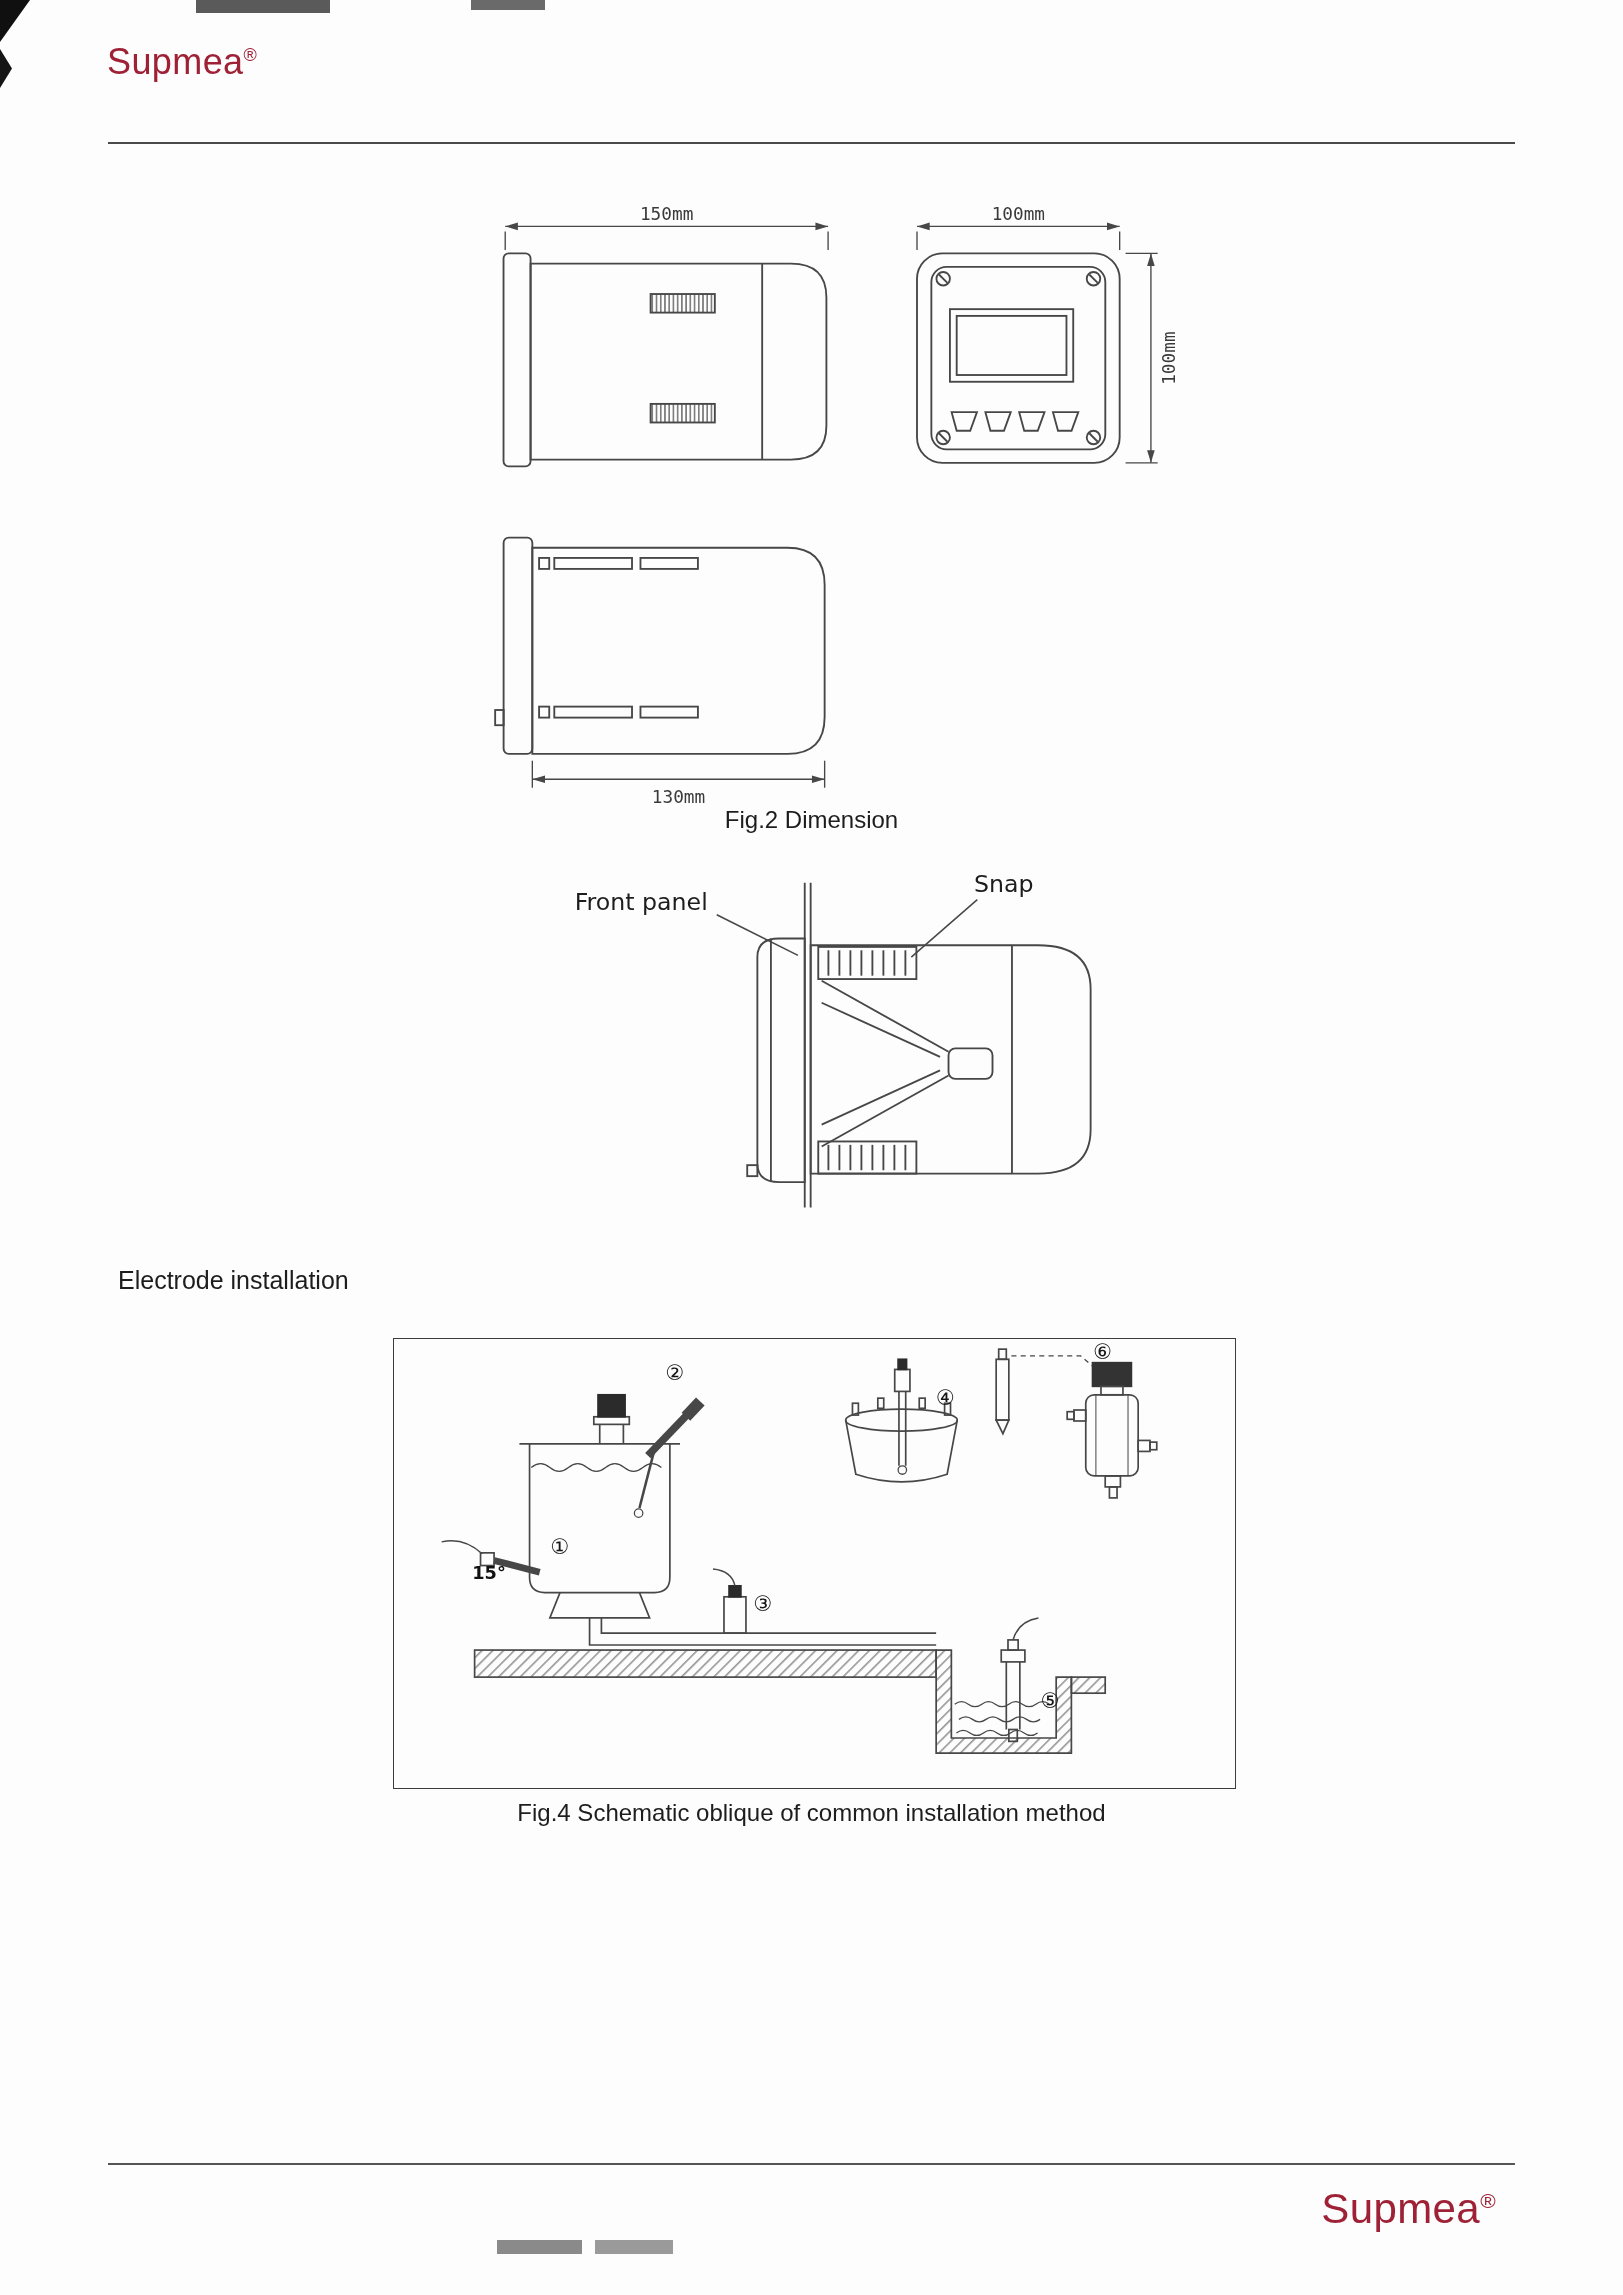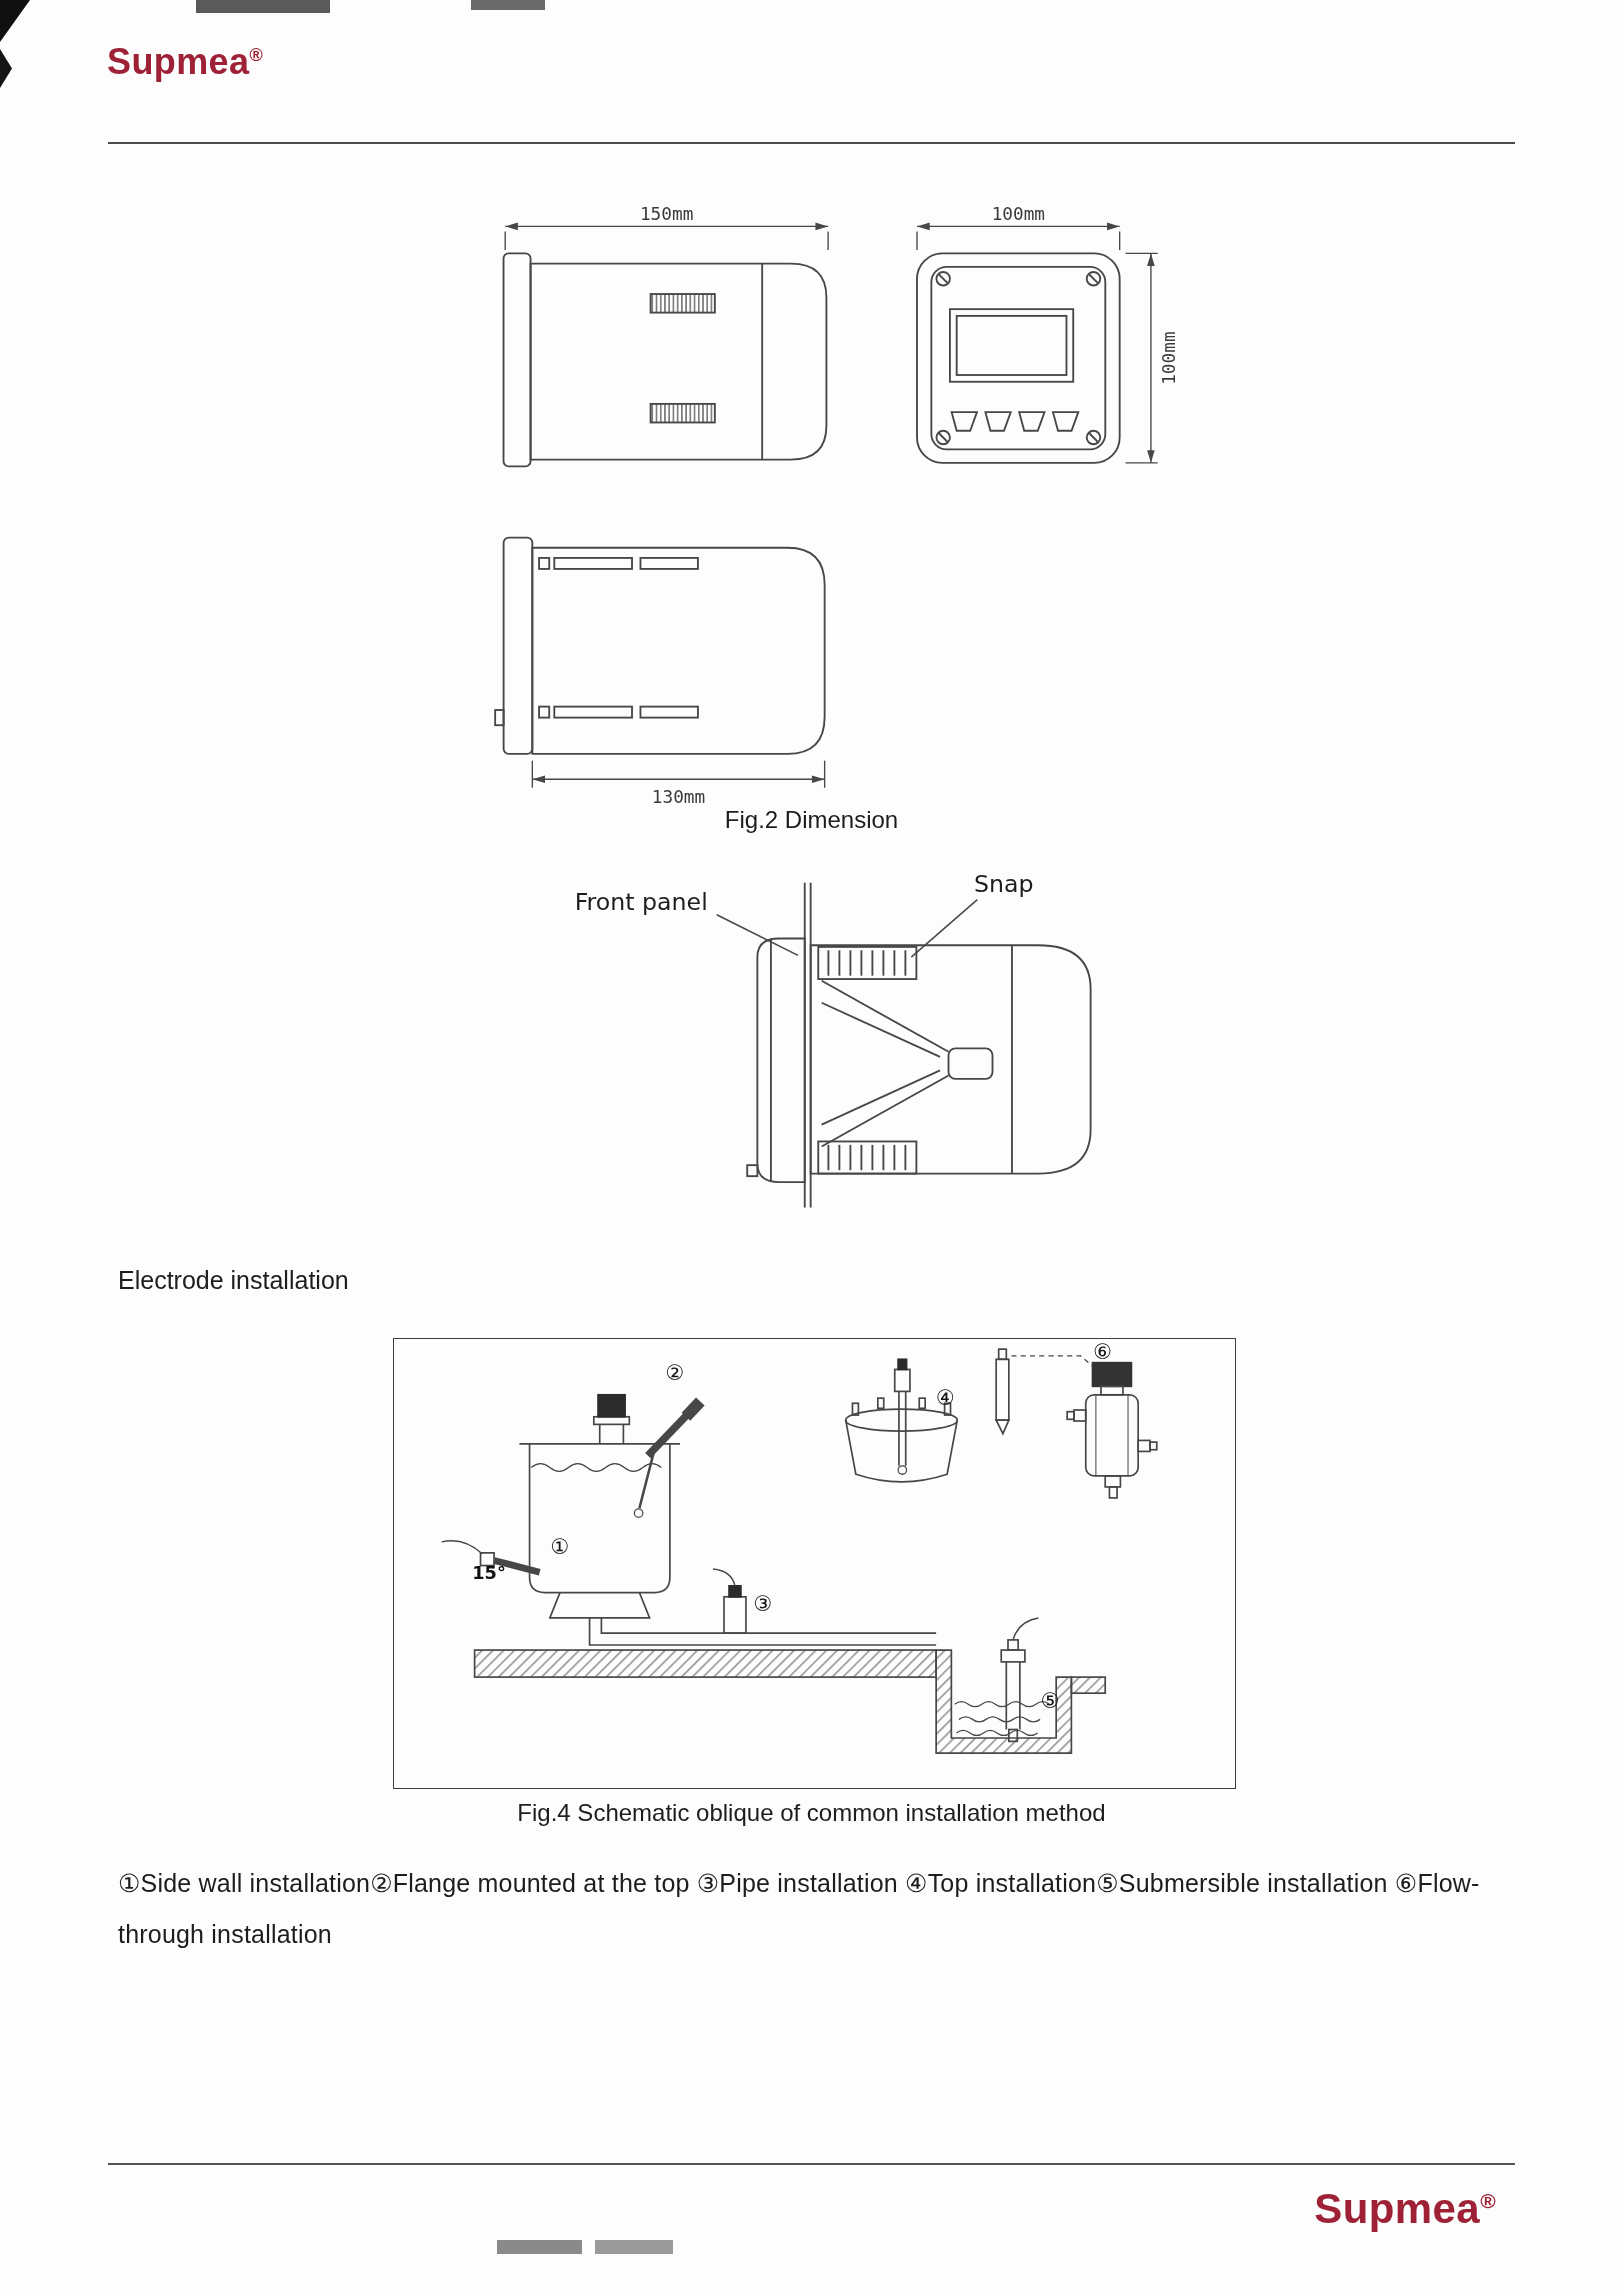--- a/index.html
+++ b/index.html
@@ -2,21 +2,21 @@
 <html style="font-size:13.5px"><head>
 <meta charset="utf-8">
 <style>
   *{margin:0;padding:0;box-sizing:border-box}
   html,body{background:#ffffff}
   .page{position:relative;width:1623px;height:2295px;background:#fdfdfd;
         font-family:"Liberation Sans",sans-serif;color:#1d1d1d;overflow:hidden}
   .rule{position:absolute;left:108px;width:1407px;height:1.7px;background:#4a4a4a}
   .rule-top{top:142px}
   .rule-bottom{top:2163px;height:1.7px;background:#555}
-  .logo{position:absolute;font-weight:bold;letter-spacing:0.4px}
+  .logo{position:absolute;font-weight:normal;letter-spacing:0.4px}
   .header-logo{left:107px;top:41px;font-size:36px}
   .logo sup{font-size:.5em;vertical-align:super}
   .footer-logo{top:2185px;right:127px;font-size:42px}
   .caption{position:absolute;left:0;width:100%;text-align:center;font-size:24px;line-height:30px}
   .caption-fig2{top:805px}
   .caption-fig3{top:1223px}
   .caption-fig4{top:1798px}
   .para{position:absolute;left:118px;font-size:25px;line-height:51px;letter-spacing:0.2px}
   .para-mounting{top:844px;line-height:30px;width:1437px}
   .para-list{top:1858px;width:1399px}
@@ -292,19 +292,18 @@
         <text class="marker" x="652" y="78">④</text>
         <text class="marker" x="776" y="436">⑤</text>
         <text class="marker" x="838" y="24">⑥</text>
       </g>
       <text class="angle" x="112" y="284" text-anchor="middle">15°</text>
     </svg>
   </div>
 
   <div class="caption caption-fig4">Fig.4 Schematic oblique of common installation method</div>
 
-  <p class="para para-list">①Side wall installation②Flange mounted at the top ③Pipe installation ④Top installation⑤Submersible installation ⑥Flow-through installation</p>
 
   <div class="rule rule-bottom"></div>
   <div class="logo footer-logo" style="color: rgb(158, 33, 54);"><span>Supmea</span><sup>®</sup></div>
 
 </div>
 
 
 </body></html>

